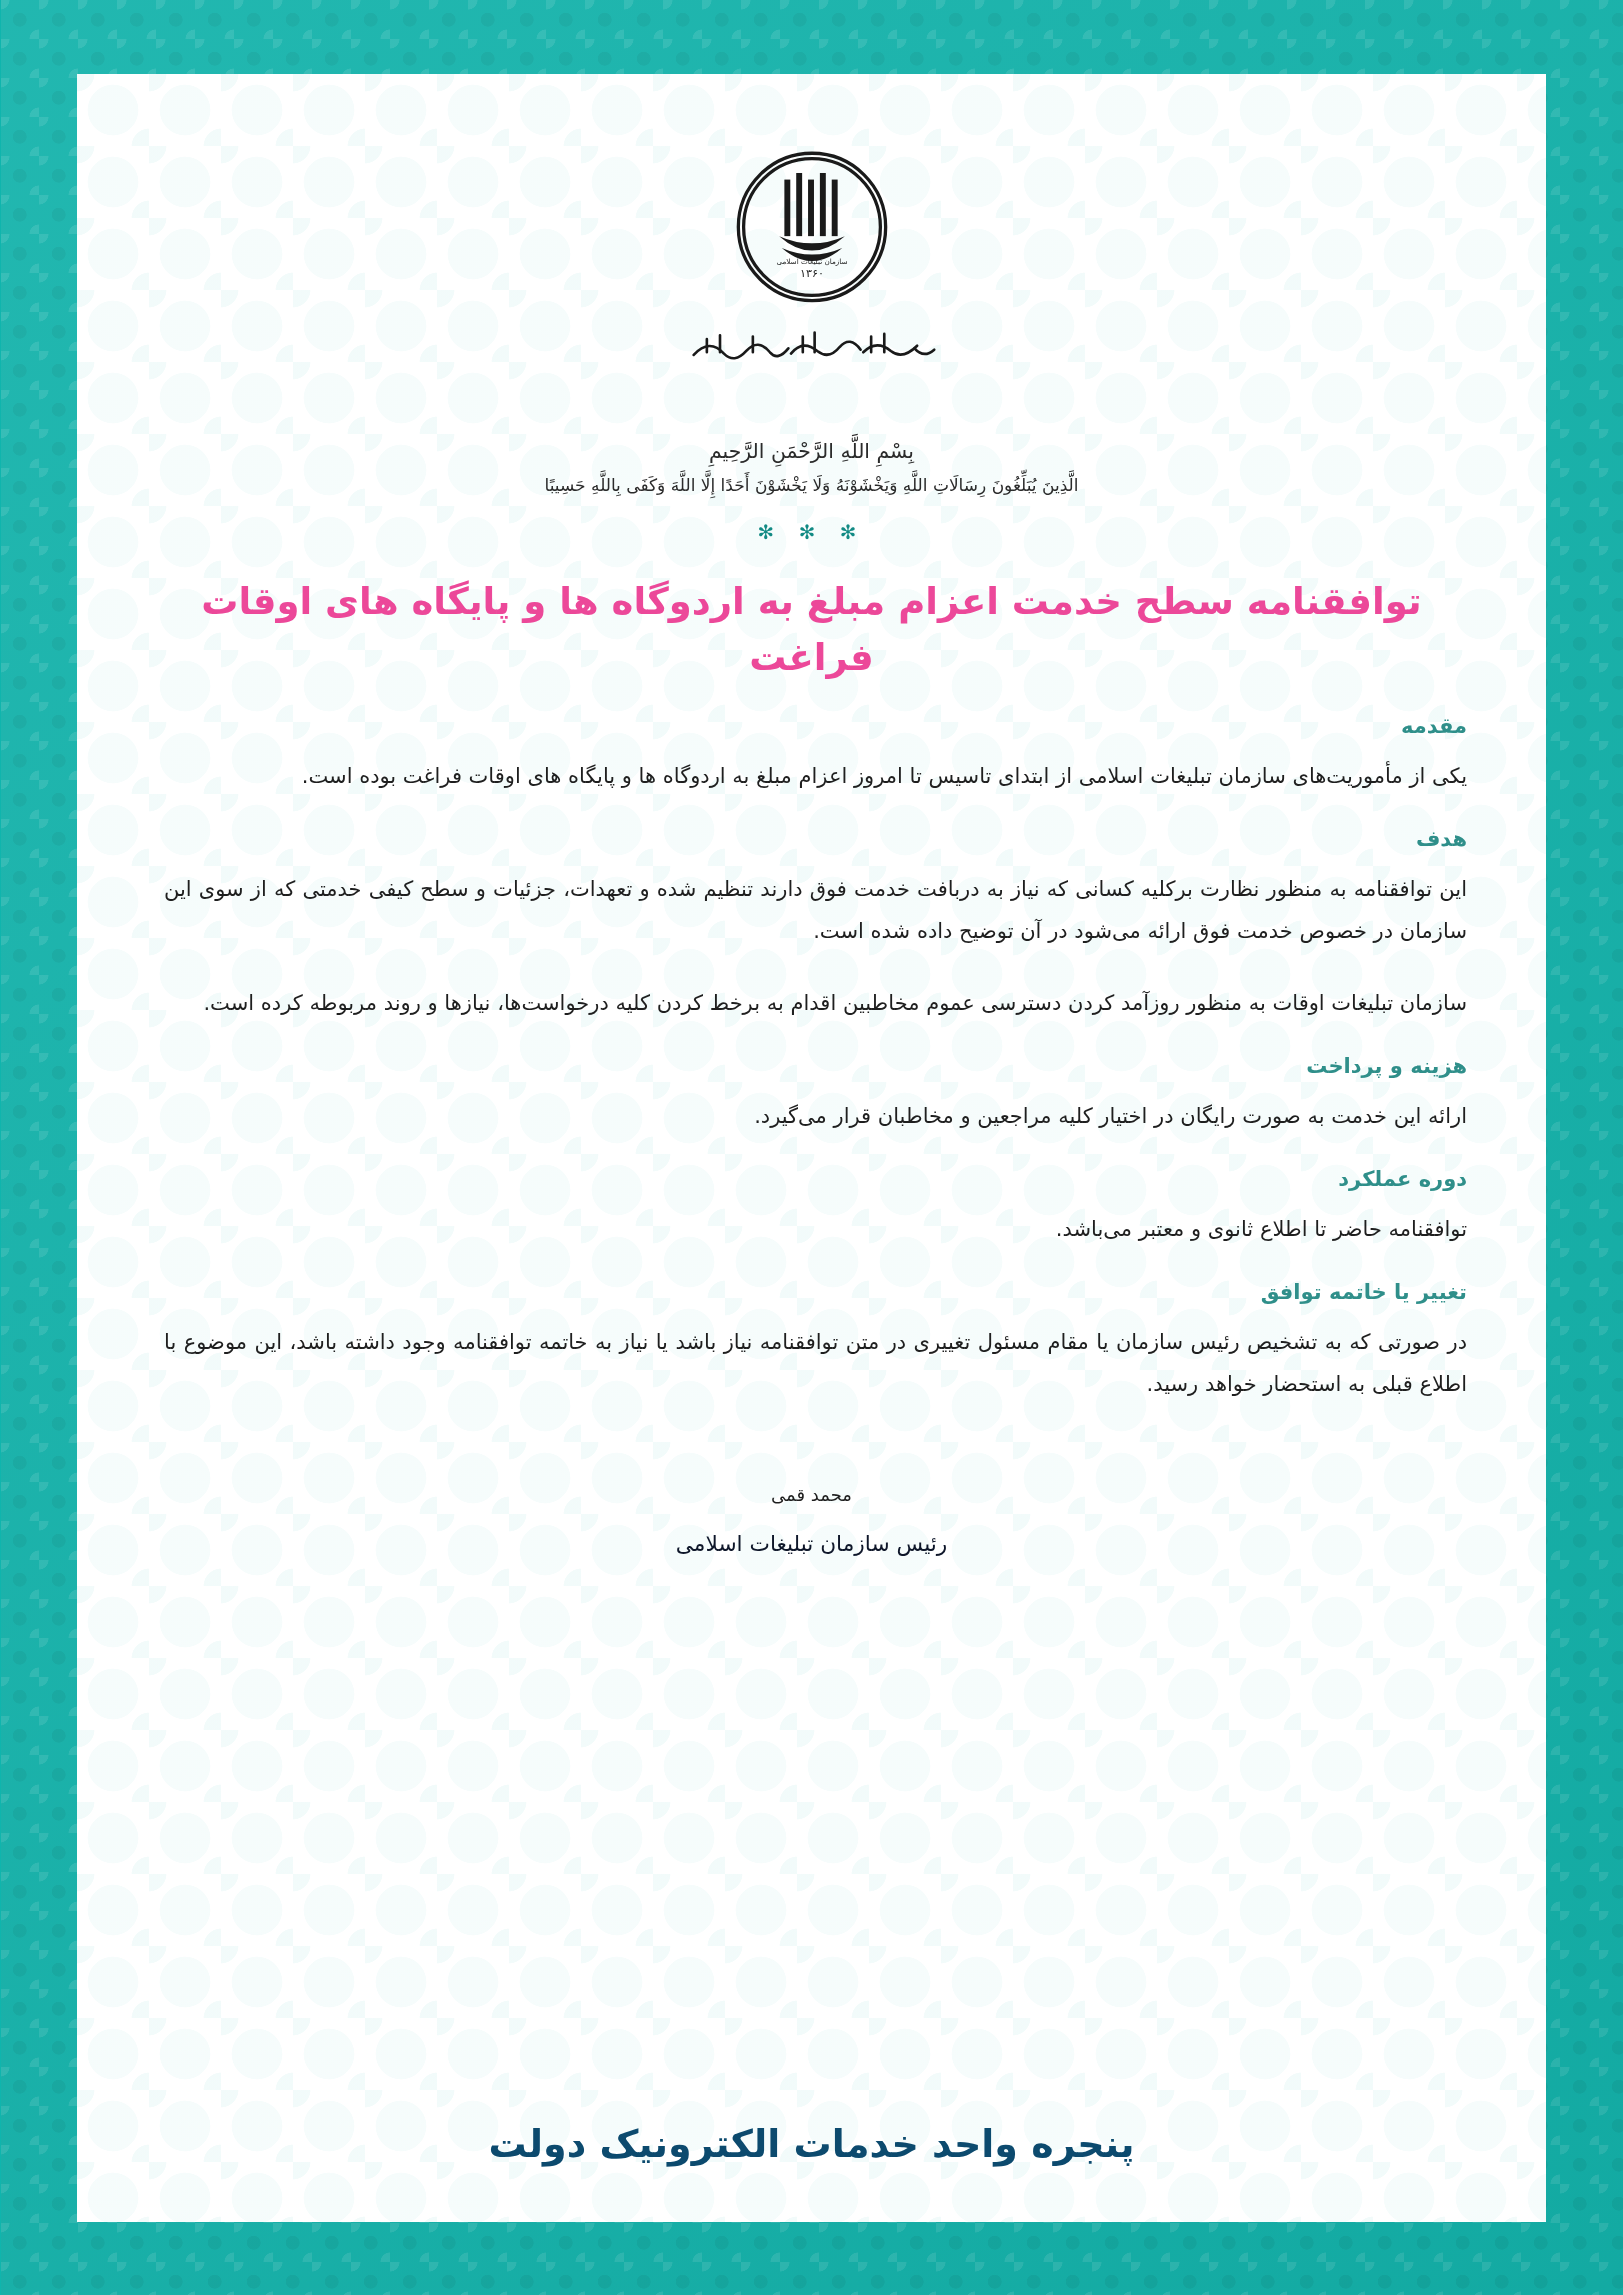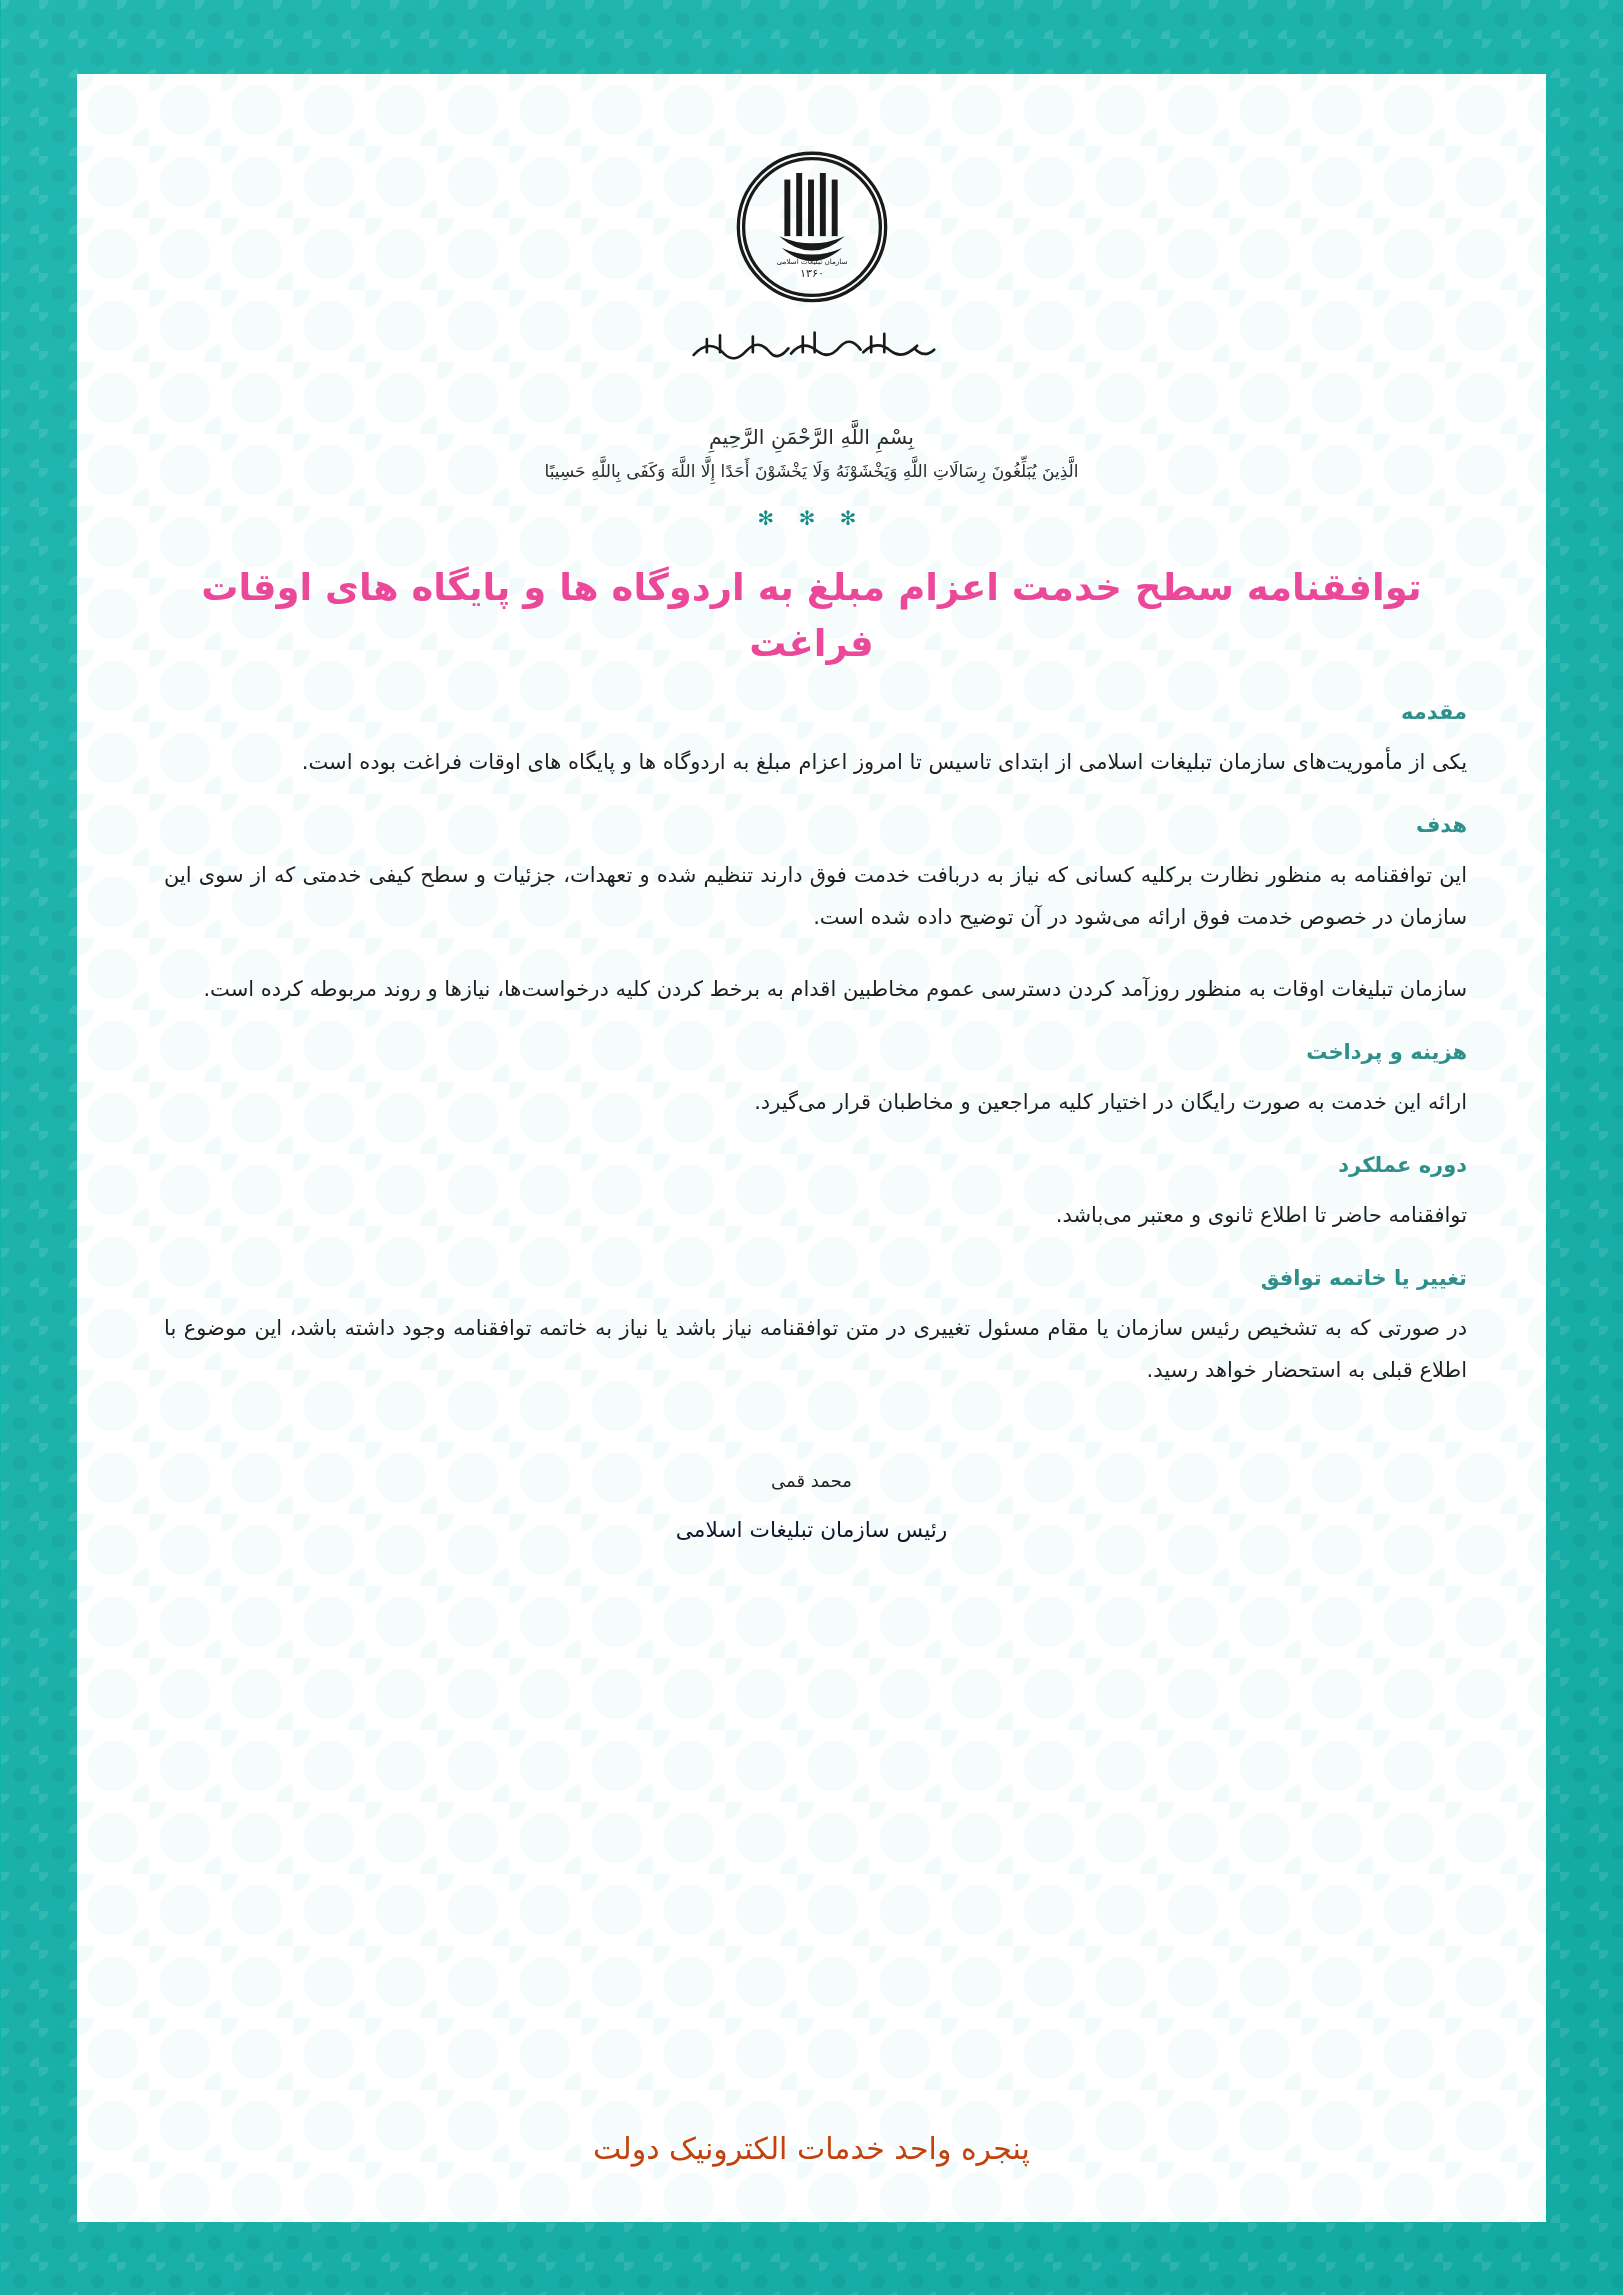--- a/index.html
+++ b/index.html
@@ -75,21 +75,21 @@
   }
   .logo-mark { display: inline-block; }
   .logo-word {
     margin-top: 5.3px;
     display: block;
     text-align: center;
   }
 
   
   .basmala {
-    margin-top: 51px;
+    margin-top: 65px;
     text-align: center;
     color: #2b2b2b;
   }
   .basmala .l1 {
     font-size: 20.4px;
     letter-spacing: 0.3px;
     direction: rtl;
     font-family: "DejaVu Sans", sans-serif;
   }
   .basmala .l2 {
@@ -160,23 +160,23 @@
   }
 
   
   .footer {
     position: absolute;
     left: 0;
     right: 0;
     bottom: 56px;
     text-align: center;
     direction: rtl;
-    color: #c2410c;
-    font-size: 30px;
-    font-weight: normal;
+    color: #0c4a6e;
+    font-size: 38px;
+    font-weight: bold;
     letter-spacing: 0.7px;
     z-index: 3;
   }
 </style>
 </head>
 <body>
 
 <div class="page">
   <div class="sheet">
     <div class="sheet-inner">

